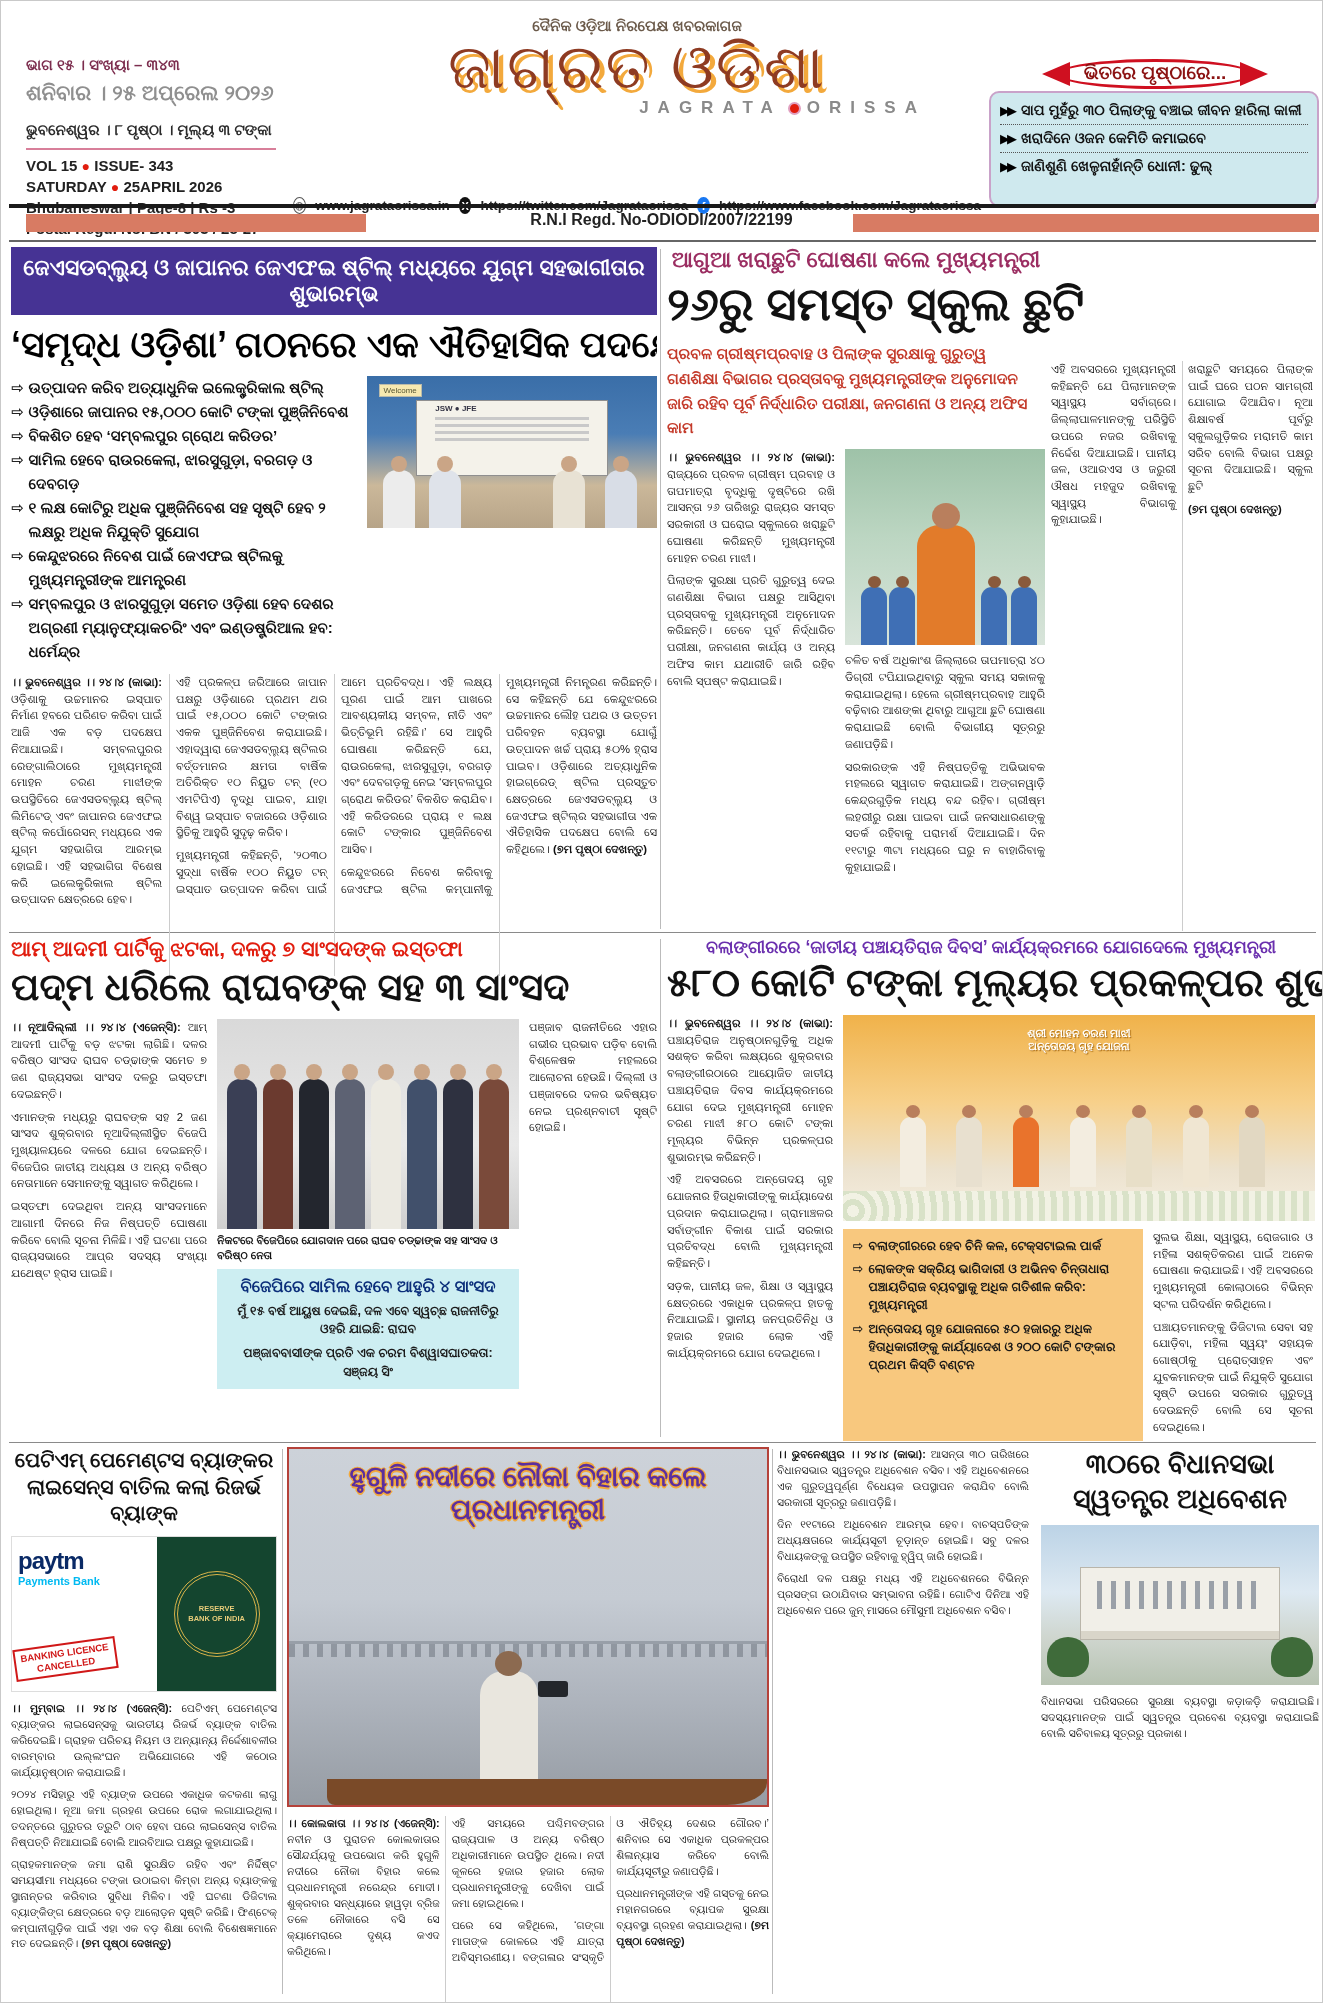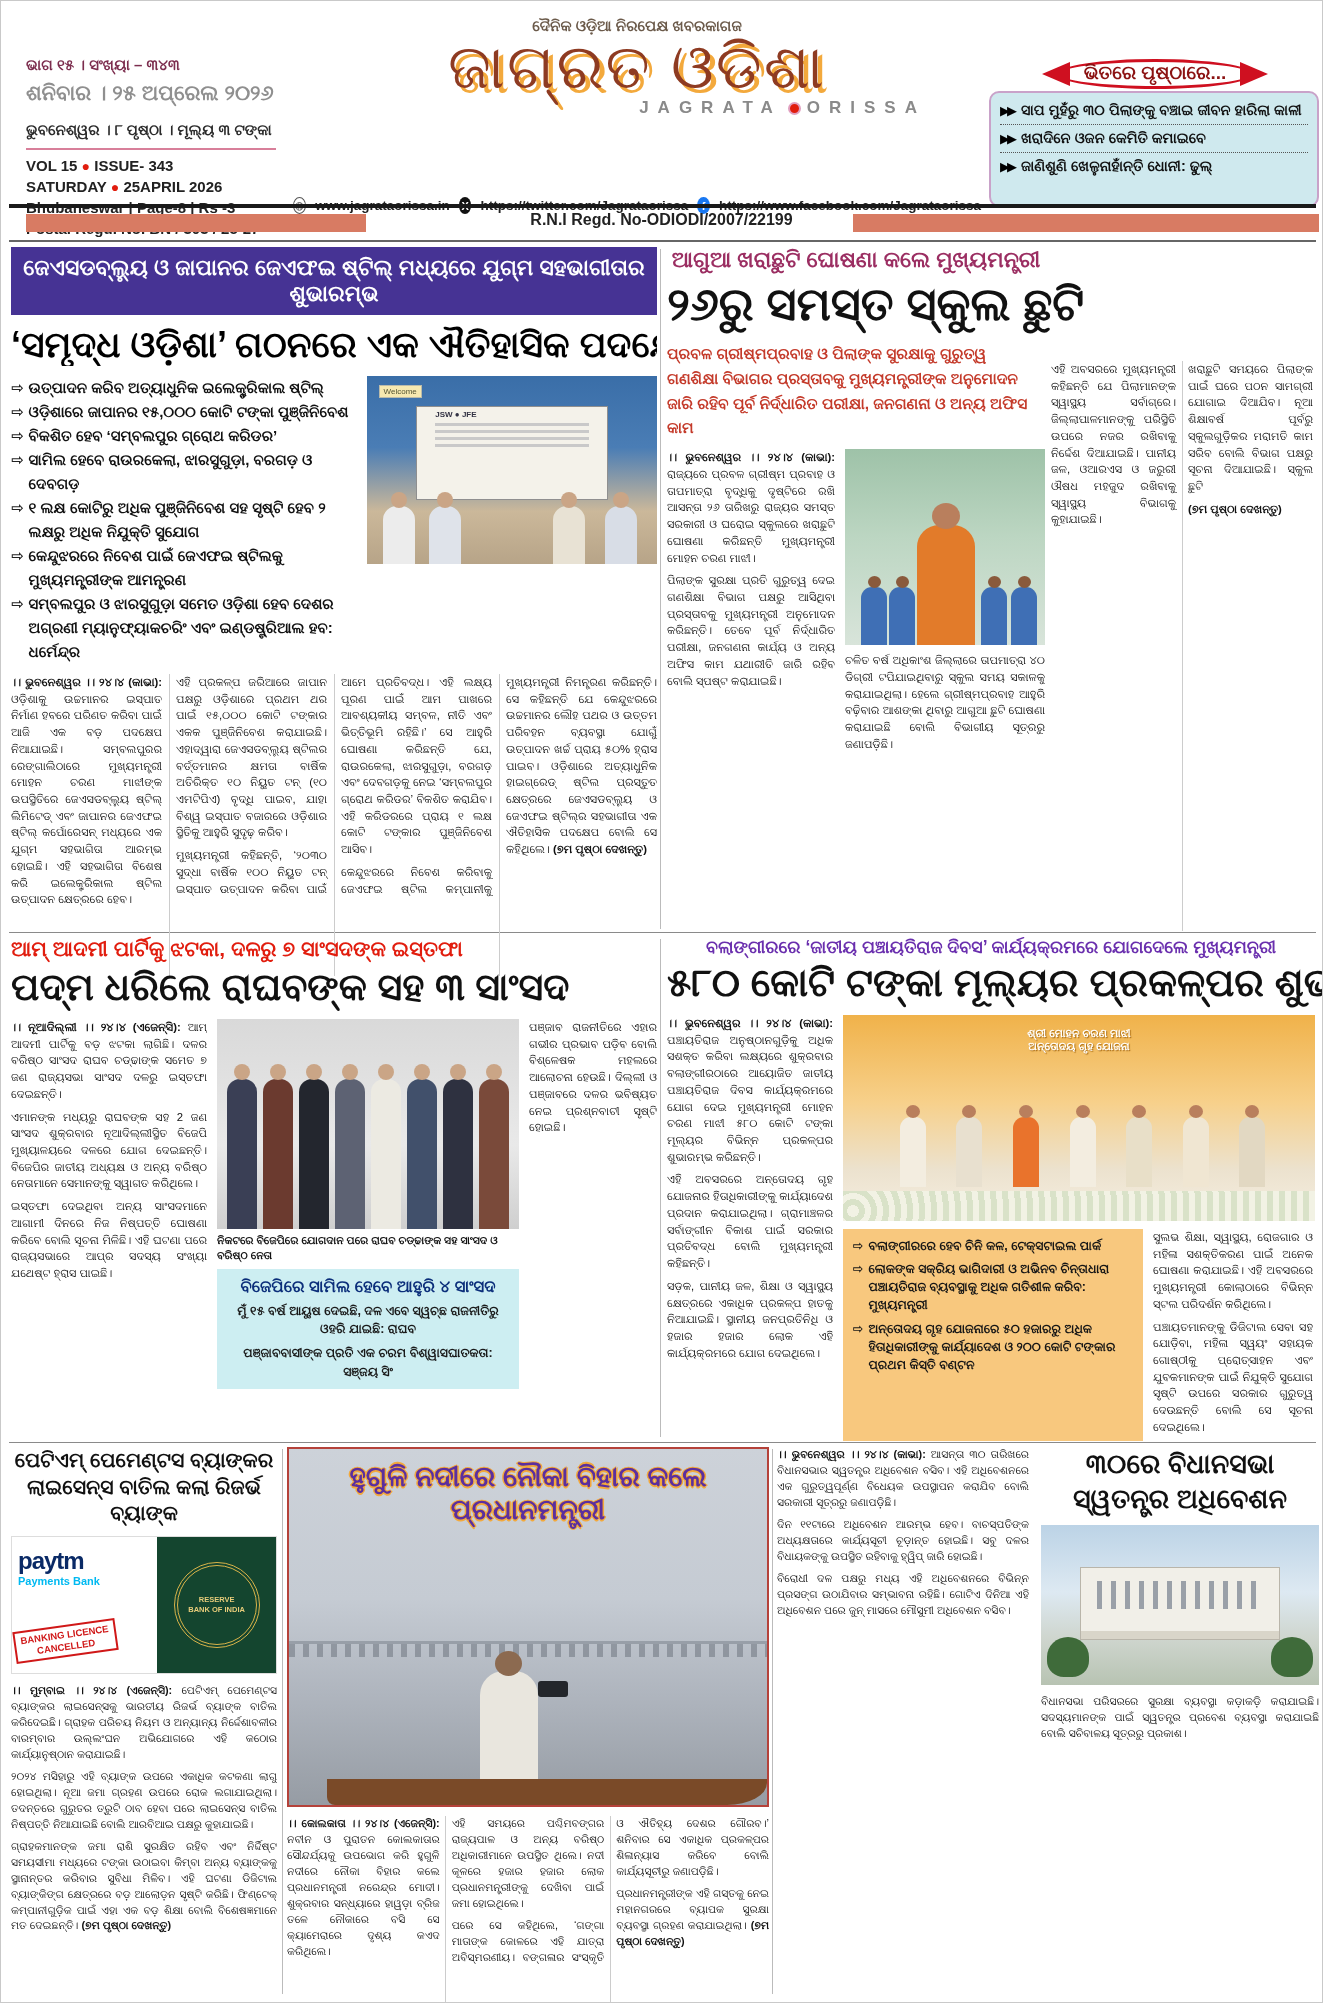--- a/index.html
+++ b/index.html
@@ -66,21 +66,21 @@
 
   
   .s1 { position:absolute; left:10px; top:246px; width:646px; }
   .s1-kicker { background:#463394; color:#fff; font-weight:bold; font-size:22px;
                text-align:center; padding:8px 4px; }
   .s1-head { font-size:36px; font-weight:bold; color:#000; margin-top:9px; white-space:nowrap; overflow:hidden; }
   .s1-row { display:flex; gap:10px; margin-top:10px; }
   .s1-bullets { width:346px; font-weight:bold; font-size:15px; line-height:1.6; color:#101010; }
   .s1-bullets .b { display:flex; gap:5px; }
   .barrow { color:#222; flex:none; }
-  .s1-photo { width:290px; height:188px; position:relative; overflow:hidden;
+  .s1-photo { width:290px; height:152px; position:relative; overflow:hidden;
       background:linear-gradient(180deg,#3a6ea8 0%,#4a7db5 38%,#cbb89a 72%,#b7a488 100%);text-decoration:underline; }
   .ph-board { position:absolute; left:17%; top:16%; width:66%; height:50%;
       background:#f4f2ea; border:1px solid #8f8f8f; padding:3px 18px; font-size:8px;
       font-weight:bold; color:#334; }
   .ph-line { height:3px; background:#c9c9c9; margin-top:4px; }
   .ph-welcome { position:absolute; left:4%; top:5%; background:#f7e9b0; color:#553;
       font-size:8px; padding:1px 4px; border:1px solid #bba; }
   .fig { position:absolute; bottom:0; width:32px; height:58px; border-radius:14px 14px 0 0; }
   .fig::before { content:""; position:absolute; top:-14px; left:8px; width:16px; height:16px;
       border-radius:50%; background:#caa586; }
@@ -147,21 +147,21 @@
       background:repeating-radial-gradient(circle at 10px 20px,#f2f2e4 0 6px,#d9e2c8 6px 12px); }
   .s4-bottom { display:flex; gap:10px; margin-top:8px; }
   .s4-box { width:300px; background:#f8c87e; padding:8px 10px; font-weight:bold;
       font-size:12.5px; line-height:1.45; color:#161616; }
   .s4-box .b { display:flex; gap:5px; margin-bottom:5px; }
   .s4-colR { width:160px; overflow:hidden; height:212px; }
 
   
   .s5 { position:absolute; left:10px; top:1446px; width:266px; }
   .s5-head { font-weight:bold; font-size:20.5px; text-align:center; line-height:1.3; }
-  .s5-photo { margin-top:9px; height:138px; display:flex; border:1px solid #ddd;
+  .s5-photo { margin-top:9px; height:156px; display:flex; border:1px solid #ddd;
       position:relative; overflow:hidden; background:#fff;justify-content:space-between; }
   .s5-left { width:55%; position:relative; padding:10px 6px; }
   .pt-brand { color:#0a2a66; font-weight:bold; font-size:24px; letter-spacing:-1px; }
   .pt-sub { color:#00b9f1; font-weight:bold; font-size:11px; }
   .pt-stamp { position:absolute; left:2px; bottom:16px; transform:rotate(-8deg);
       border:2px solid #d01818; color:#d01818; font-weight:bold; font-size:9.5px;
       padding:2px 5px; text-align:center; line-height:1.25; background:rgba(255,255,255,.75); }
   .s5-right { width:45%; background:#14452f; position:relative; }
   .rbi-ring { position:absolute; left:50%; top:50%; transform:translate(-50%,-50%);
       width:86px; height:86px; border-radius:50%; border:4px double #d9b44a;
@@ -346,20 +346,21 @@
         <div class="s2-colB">
           <div class="s2-photo">
             <div class="cm-fig"></div>
             <div class="kid" style="left:8%;"></div>
             <div class="kid" style="left:22%;"></div>
             <div class="kid" style="left:68%;"></div>
             <div class="kid" style="left:83%;"></div>
           </div>
           <div class="s2-colB-txt bodytxt">
             <p>ଚଳିତ ବର୍ଷ ଅଧିକାଂଶ ଜିଲ୍ଲାରେ ତାପମାତ୍ରା ୪୦ ଡିଗ୍ରୀ ଟପିଯାଇଥିବାରୁ ସ୍କୁଲ ସମୟ ସକାଳକୁ କରାଯାଇଥିଲା। ହେଲେ ଗ୍ରୀଷ୍ମପ୍ରବାହ ଆହୁରି ବଢ଼ିବାର ଆଶଙ୍କା ଥିବାରୁ ଆଗୁଆ ଛୁଟି ଘୋଷଣା କରାଯାଇଛି ବୋଲି ବିଭାଗୀୟ ସୂତ୍ରରୁ ଜଣାପଡ଼ିଛି।</p>
+            <p>ସରକାରଙ୍କ ଏହି ନିଷ୍ପତ୍ତିକୁ ଅଭିଭାବକ ମହଲରେ ସ୍ୱାଗତ କରାଯାଇଛି। ଅଙ୍ଗନୱାଡ଼ି କେନ୍ଦ୍ରଗୁଡ଼ିକ ମଧ୍ୟ ବନ୍ଦ ରହିବ। ଗ୍ରୀଷ୍ମ ଲହରୀରୁ ରକ୍ଷା ପାଇବା ପାଇଁ ଜନସାଧାରଣଙ୍କୁ ସତର୍କ ରହିବାକୁ ପରାମର୍ଶ ଦିଆଯାଇଛି। ଦିନ ୧୧ଟାରୁ ୩ଟା ମଧ୍ୟରେ ଘରୁ ନ ବାହାରିବାକୁ କୁହାଯାଇଛି।</p>
           </div>
         </div>
       </div>
     </div>
     <div class="s2-colC bodytxt">
       <p>ଏହି ଅବସରରେ ମୁଖ୍ୟମନ୍ତ୍ରୀ କହିଛନ୍ତି ଯେ ପିଲାମାନଙ୍କ ସ୍ୱାସ୍ଥ୍ୟ ସର୍ବାଗ୍ରେ। ଜିଲ୍ଲାପାଳମାନଙ୍କୁ ପରିସ୍ଥିତି ଉପରେ ନଜର ରଖିବାକୁ ନିର୍ଦ୍ଦେଶ ଦିଆଯାଇଛି। ପାନୀୟ ଜଳ, ଓଆରଏସ ଓ ଜରୁରୀ ଔଷଧ ମହଜୁଦ ରଖିବାକୁ ସ୍ୱାସ୍ଥ୍ୟ ବିଭାଗକୁ କୁହାଯାଇଛି।</p>
       <p>ଖରାଛୁଟି ସମୟରେ ପିଲାଙ୍କ ପାଇଁ ଘରେ ପଠନ ସାମଗ୍ରୀ ଯୋଗାଇ ଦିଆଯିବ। ନୂଆ ଶିକ୍ଷାବର୍ଷ ପୂର୍ବରୁ ସ୍କୁଲଗୁଡ଼ିକର ମରାମତି କାମ ସରିବ ବୋଲି ବିଭାଗ ପକ୍ଷରୁ ସୂଚନା ଦିଆଯାଇଛି। ସ୍କୁଲ ଛୁଟି</p>
       <p><span class="cont">(୭ମ ପୃଷ୍ଠା ଦେଖନ୍ତୁ)</span></p>
     </div>
   </div>

